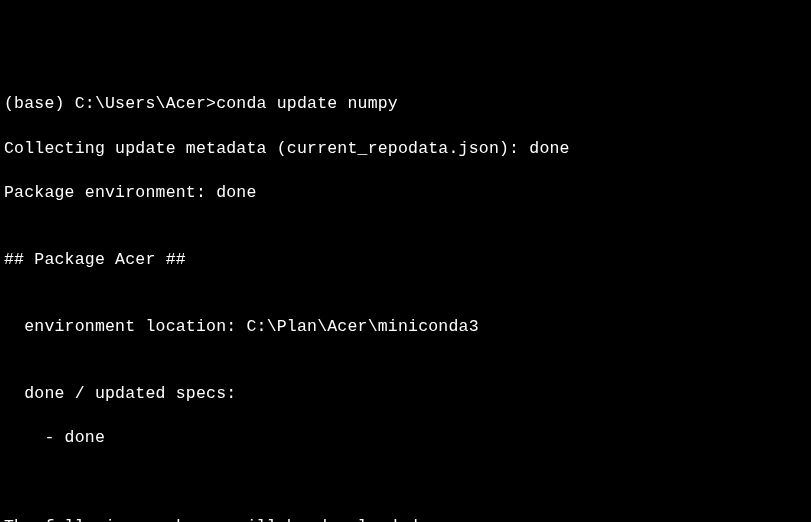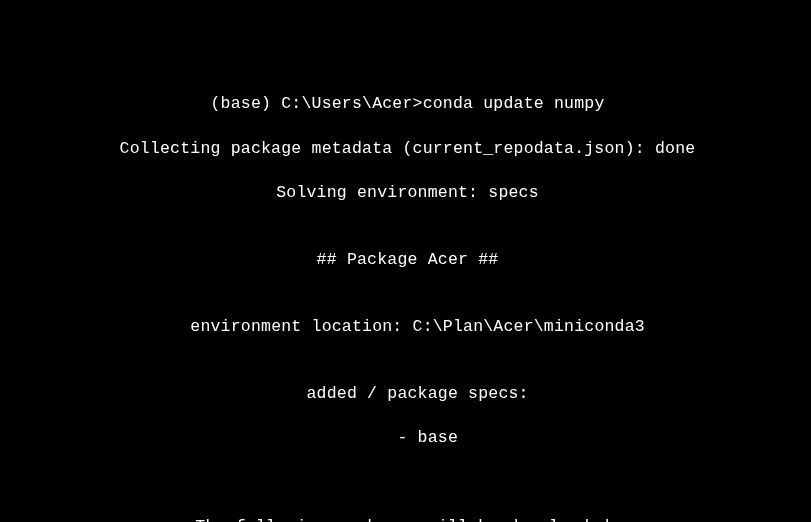--- a/index.html
+++ b/index.html
@@ -9,37 +9,37 @@
       color: #fff;
       font-family: "Consolas", "Courier New", monospace;
       font-size: 16.5px;
       line-height: 1.35;
       width: 811px;
       height: 522px;
       box-sizing: border-box;
       white-space: pre;
       letter-spacing: 0.2px;
     }
-    .line { display: block; text-align: center; }
+    .line { display: block; }
   </style>
 </head>
 <body>
 
 
 
 <span class="line">(base) C:\Users\Acer&gt;conda update numpy</span>
-<span class="line">Collecting package metadata (current_repodata.json): done</span>
-<span class="line">Solving environment: specs</span>
+<span class="line">Collecting update metadata (current_repodata.json): done</span>
+<span class="line">Package environment: done</span>
 <span class="line"></span>
 <span class="line">## Package Acer ##</span>
 <span class="line"></span>
 <span class="line">  environment location: C:\Plan\Acer\miniconda3</span>
 <span class="line"></span>
-<span class="line">  added / package specs:</span>
-<span class="line">    - base</span>
+<span class="line">  done / updated specs:</span>
+<span class="line">    - done</span>
 <span class="line"></span>
 <span class="line"></span>
 <span class="line">The following packages will be downloaded:</span>
 <span class="line"></span>
 
 
 
 
 
 

